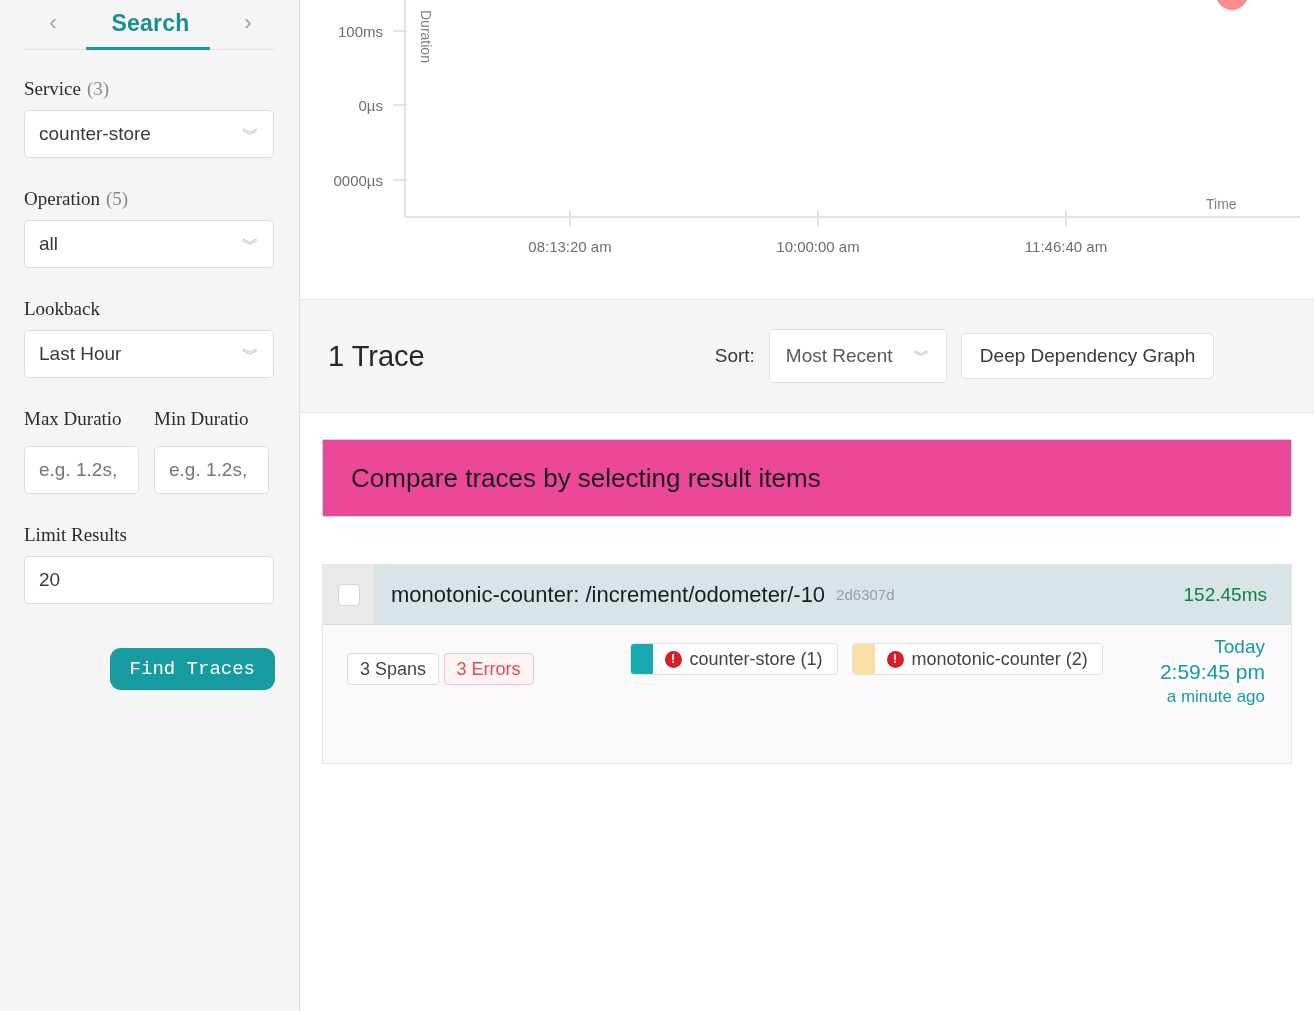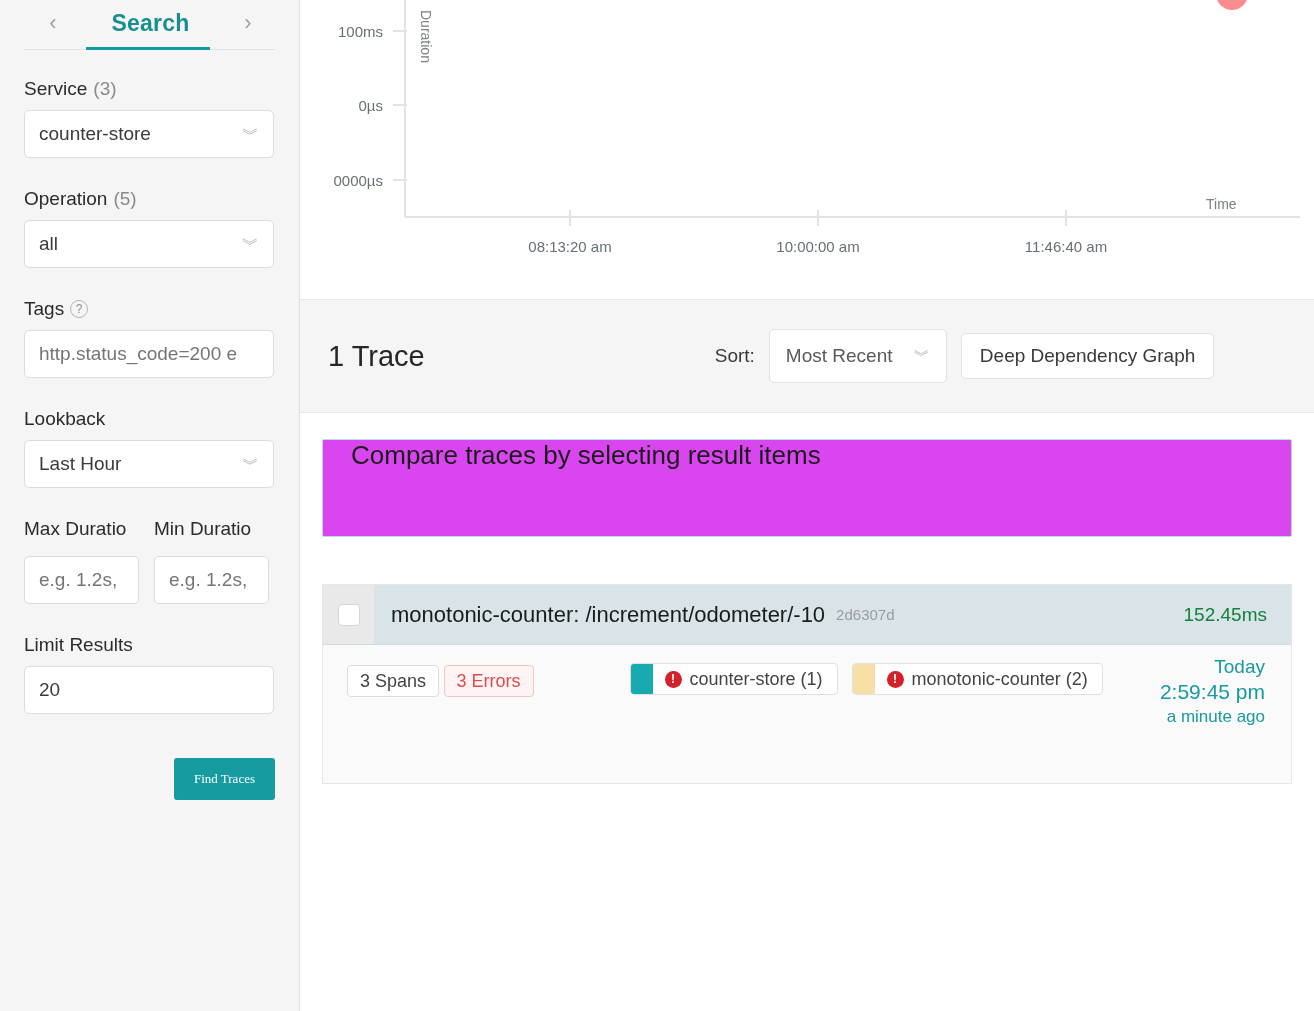--- a/index.html
+++ b/index.html
@@ -39,21 +39,21 @@
   .tab-underline {
     position: absolute; left: 62px; width: 124px; height: 3px;
     background: #149ba1; bottom: -4px;
   }
   .tab-divider {
     position: absolute; left: 0; right: 0; bottom: -4px;
     height: 1px; background: #e2e2e2;
   }
   .field-label {
     font-size: 19px; color: #2b2b2b; font-weight: 400;
-    margin-bottom: 10px; display: flex; align-items: center; gap: 6px;
+    margin-bottom: 10px; display: flex; align-items: center; gap: 6px; font-family: Liberation Serif, serif;
   }
   .field-label .count { color: #8a8a8a; }
   .qmark {
     display: inline-flex; align-items: center; justify-content: center;
     width: 18px; height: 18px; border-radius: 50%;
     border: 1px solid #b3b3b3; color: #8b8b8b;
     font-size: 12px; line-height: 1;
   }
   .group { margin-top: 30px; }
   .group.first { margin-top: 32px; }
@@ -66,23 +66,23 @@
   .sel { justify-content: space-between; cursor: pointer; }
   .sel .caret { color: #bdbdbd; font-size: 17px; font-weight: 300; }
   .inp { color: #bdbdbd; }
   .inp.value { color: #3b3b3b; }
   .dur-row { display: flex; gap: 15px; }
   .dur-col { width: 115px; }
   .dur-col .field-label { margin-bottom: 16px; white-space: nowrap; overflow: hidden; }
   .dur-col .inp { width: 115px; }
   .find-wrap { margin-top: 44px; display: flex; justify-content: flex-end; }
   .find-btn {
-    background: #159ba0; color: #ffffff; border: none; border-radius: 3px;
-    height: 42px; padding: 0 20px; font-size: 13px;
-    font-family: Liberation Serif, serif; cursor: pointer;
+    background: #159ba0; color: #ffffff; border: none; border-radius: 11px;
+    height: 42px; padding: 0 20px; font-size: 19px;
+    font-family: Liberation Mono, monospace; cursor: pointer;
   }
 
   
   .main { flex: 1 1 auto; position: relative; height: 1011px; background: #ffffff; }
 
   .chart-panel {
     position: relative; height: 300px; background: #ffffff;
     border-bottom: 1px solid #e8e8e8; overflow: hidden;
   }
   .chart-svg { position: absolute; left: 0; top: 0; }
@@ -107,23 +107,23 @@
   }
   .sort-sel .caret { color: #bdbdbd; font-weight: 300; font-size: 16px; margin-left: 12px; }
   .ddg-btn {
     background: #fff; border: 1px solid #e0e0e0; border-radius: 5px;
     height: 46px; padding: 0 18px; display: flex; align-items: center;
     font-size: 19px; color: #3a3a3a; cursor: pointer;
     font-family: "Liberation Sans", sans-serif;
   }
 
   .compare-banner {
-    margin: 26px 22px 0 22px; height: 98px;
-    background: #d946ef; border: 1px solid #b7dade; border-radius: 2px;
-    display: flex; align-items: flex-start; padding: 0 28px;
+    margin: 26px 22px 0 22px; height: 78px;
+    background: #ec4899; border: 1px solid #b7dade; border-radius: 2px;
+    display: flex; align-items: center; padding: 0 28px;
   }
   .compare-text { font-size: 26px; color: #1c1c1c; font-weight: 400; }
 
   .result-card {
     margin: 47px 22px 0 22px;
     border: 1px solid #e6e6e6; border-radius: 0;
     background: #fafafa; overflow: hidden;
   }
   .result-head {
     height: 60px; display: flex; align-items: stretch;
@@ -146,21 +146,21 @@
   .trace-dur { font-size: 19px; color: #15803d; padding-right: 24px; display: flex; align-items: center; }
 
   .result-body { display: flex; padding: 16px 0 30px 0; position: relative; min-height: 138px; }
   .body-left { padding-left: 24px; }
   .pill {
     display: inline-flex; align-items: center; justify-content: center;
     height: 32px; padding: 0 12px; border-radius: 4px;
     background: #fff; border: 1px solid #dcdcdc;
     font-size: 18px; color: #444; white-space: nowrap;
   }
-  .pill.err { background: #fff4f4; border-color: #f4c3c3; color: #e04b4b; margin-top: 4px; }
+  .pill.err { background: #fff4f4; border-color: #f4c3c3; color: #e04b4b; margin-top: 12px; }
   .svc-row { display: flex; gap: 14px; margin-left: 96px; padding-top: 2px; }
   .svc-pill {
     display: flex; align-items: center; height: 32px;
     border: 1px solid #e0e0e0; border-radius: 4px; background: #fff;
     overflow: hidden;
   }
   .svc-bar { width: 22px; align-self: stretch; }
   .svc-inner { display: flex; align-items: center; gap: 8px; padding: 0 14px 0 12px; }
   .err-dot {
     width: 17px; height: 17px; border-radius: 50%; background: #d32029;
@@ -206,27 +206,20 @@
       <div class="field-label">
         <span>Operation</span>
         <span class="count">(5)</span>
       </div>
       <div class="sel">
         <span>all</span>
         <span class="caret">︾</span>
       </div>
     </div>
 
-    <div class="group">
-      <div class="field-label">
-        <span>Tags</span>
-        <span class="qmark">?</span>
-      </div>
-      <input class="inp" type="text" placeholder="http.status_code=200 e" style="">
-    </div>
 
     <div class="group">
       <div class="field-label">
         <span>Lookback</span>
       </div>
       <div class="sel">
         <span>Last Hour</span>
         <span class="caret">︾</span>
       </div>
     </div>

